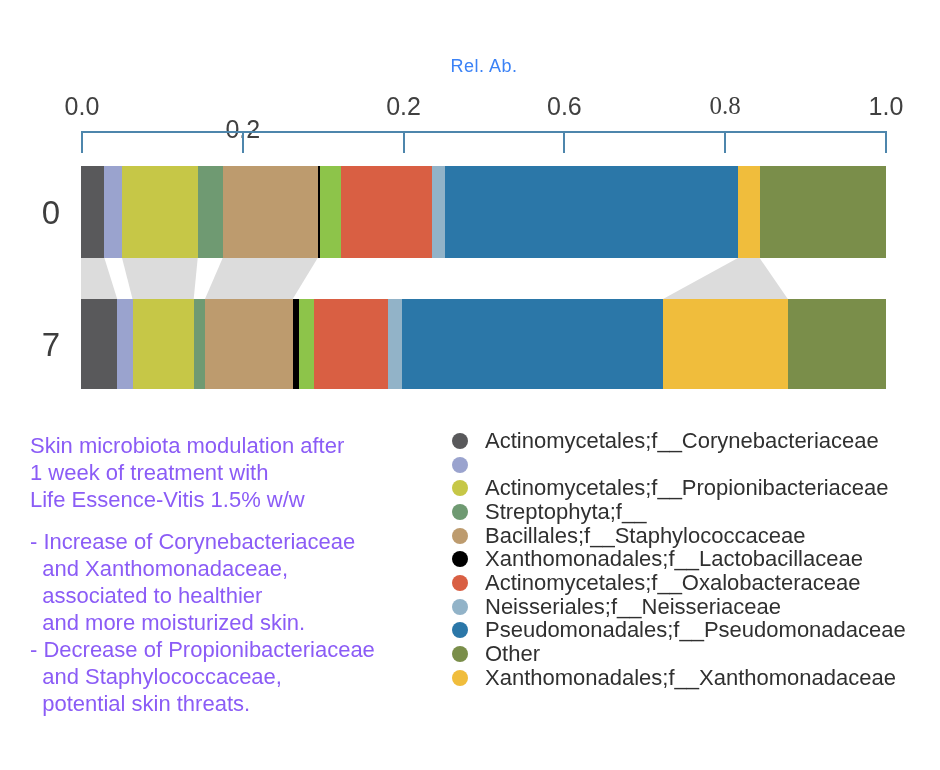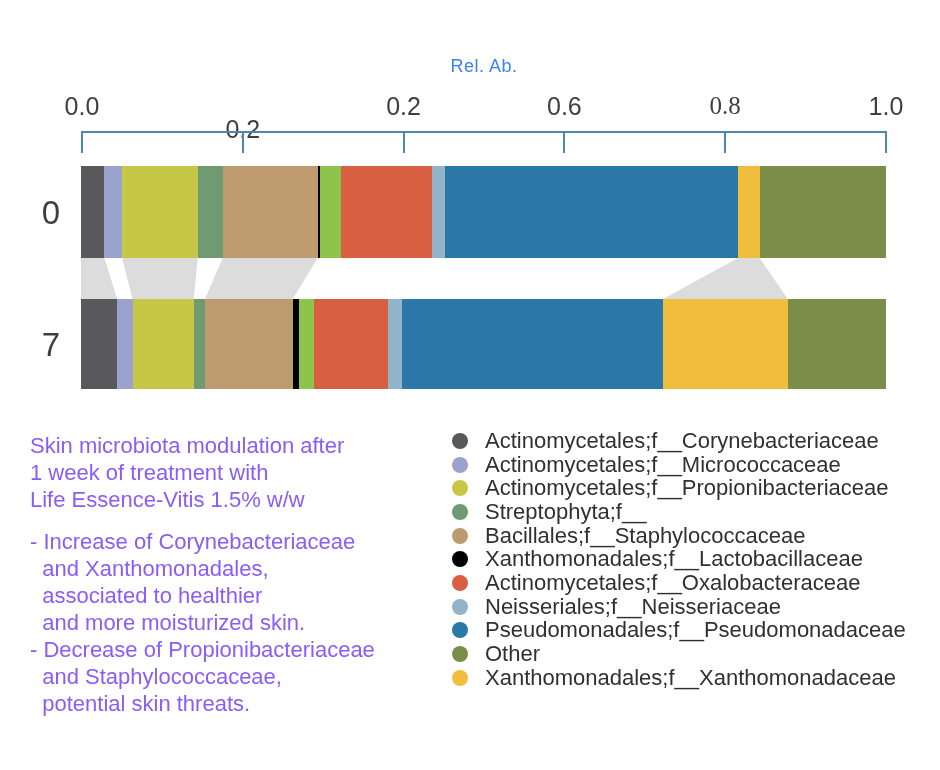--- a/index.html
+++ b/index.html
@@ -97,35 +97,34 @@
       <div class="seg" title="Neisseriales;f__Neisseriaceae" style="width: 13.685px; background: rgb(146, 179, 200);"></div>
       <div class="seg" title="Pseudomonadales;f__Pseudomonadaceae" style="width: 260.82px; background: rgb(43, 119, 168);"></div>
       <div class="seg" title="Xanthomonadales;f__Xanthomonadaceae" style="width: 124.775px; background: rgb(240, 189, 60);"></div>
       <div class="seg" title="Other" style="width: 98.21px; background: rgb(122, 142, 74);"></div>
     </div>
 
   <div class="annot annot1">Skin microbiota modulation after
 1 week of treatment with
 Life Essence-Vitis 1.5% w/w</div>
   <div class="annot annot2">- Increase of Corynebacteriaceae
-  and Xanthomonadales,
+  and Xanthomonadaceae,
   associated to healthier
   and more moisturized skin.
 - Decrease of Propionibacteriaceae
   and Staphylococcaceae,
   potential skin threats.</div>
 
   <div class="legend" id="legend">
       <div class="legend-row">
         <span class="dot" style="background: rgb(89, 89, 91);"></span>
         <span class="legend-label">Actinomycetales;f__Corynebacteriaceae</span>
       </div>
       <div class="legend-row">
         <span class="dot" style="background: rgb(154, 163, 206);"></span>
-        <span class="legend-label">Actinomycetales;f__Micrococcaceae</span>
       </div>
       <div class="legend-row">
         <span class="dot" style="background: rgb(198, 199, 71);"></span>
         <span class="legend-label">Actinomycetales;f__Propionibacteriaceae</span>
       </div>
       <div class="legend-row">
         <span class="dot" style="background: rgb(111, 154, 114);"></span>
         <span class="legend-label">Streptophyta;f__</span>
       </div>
       <div class="legend-row">

